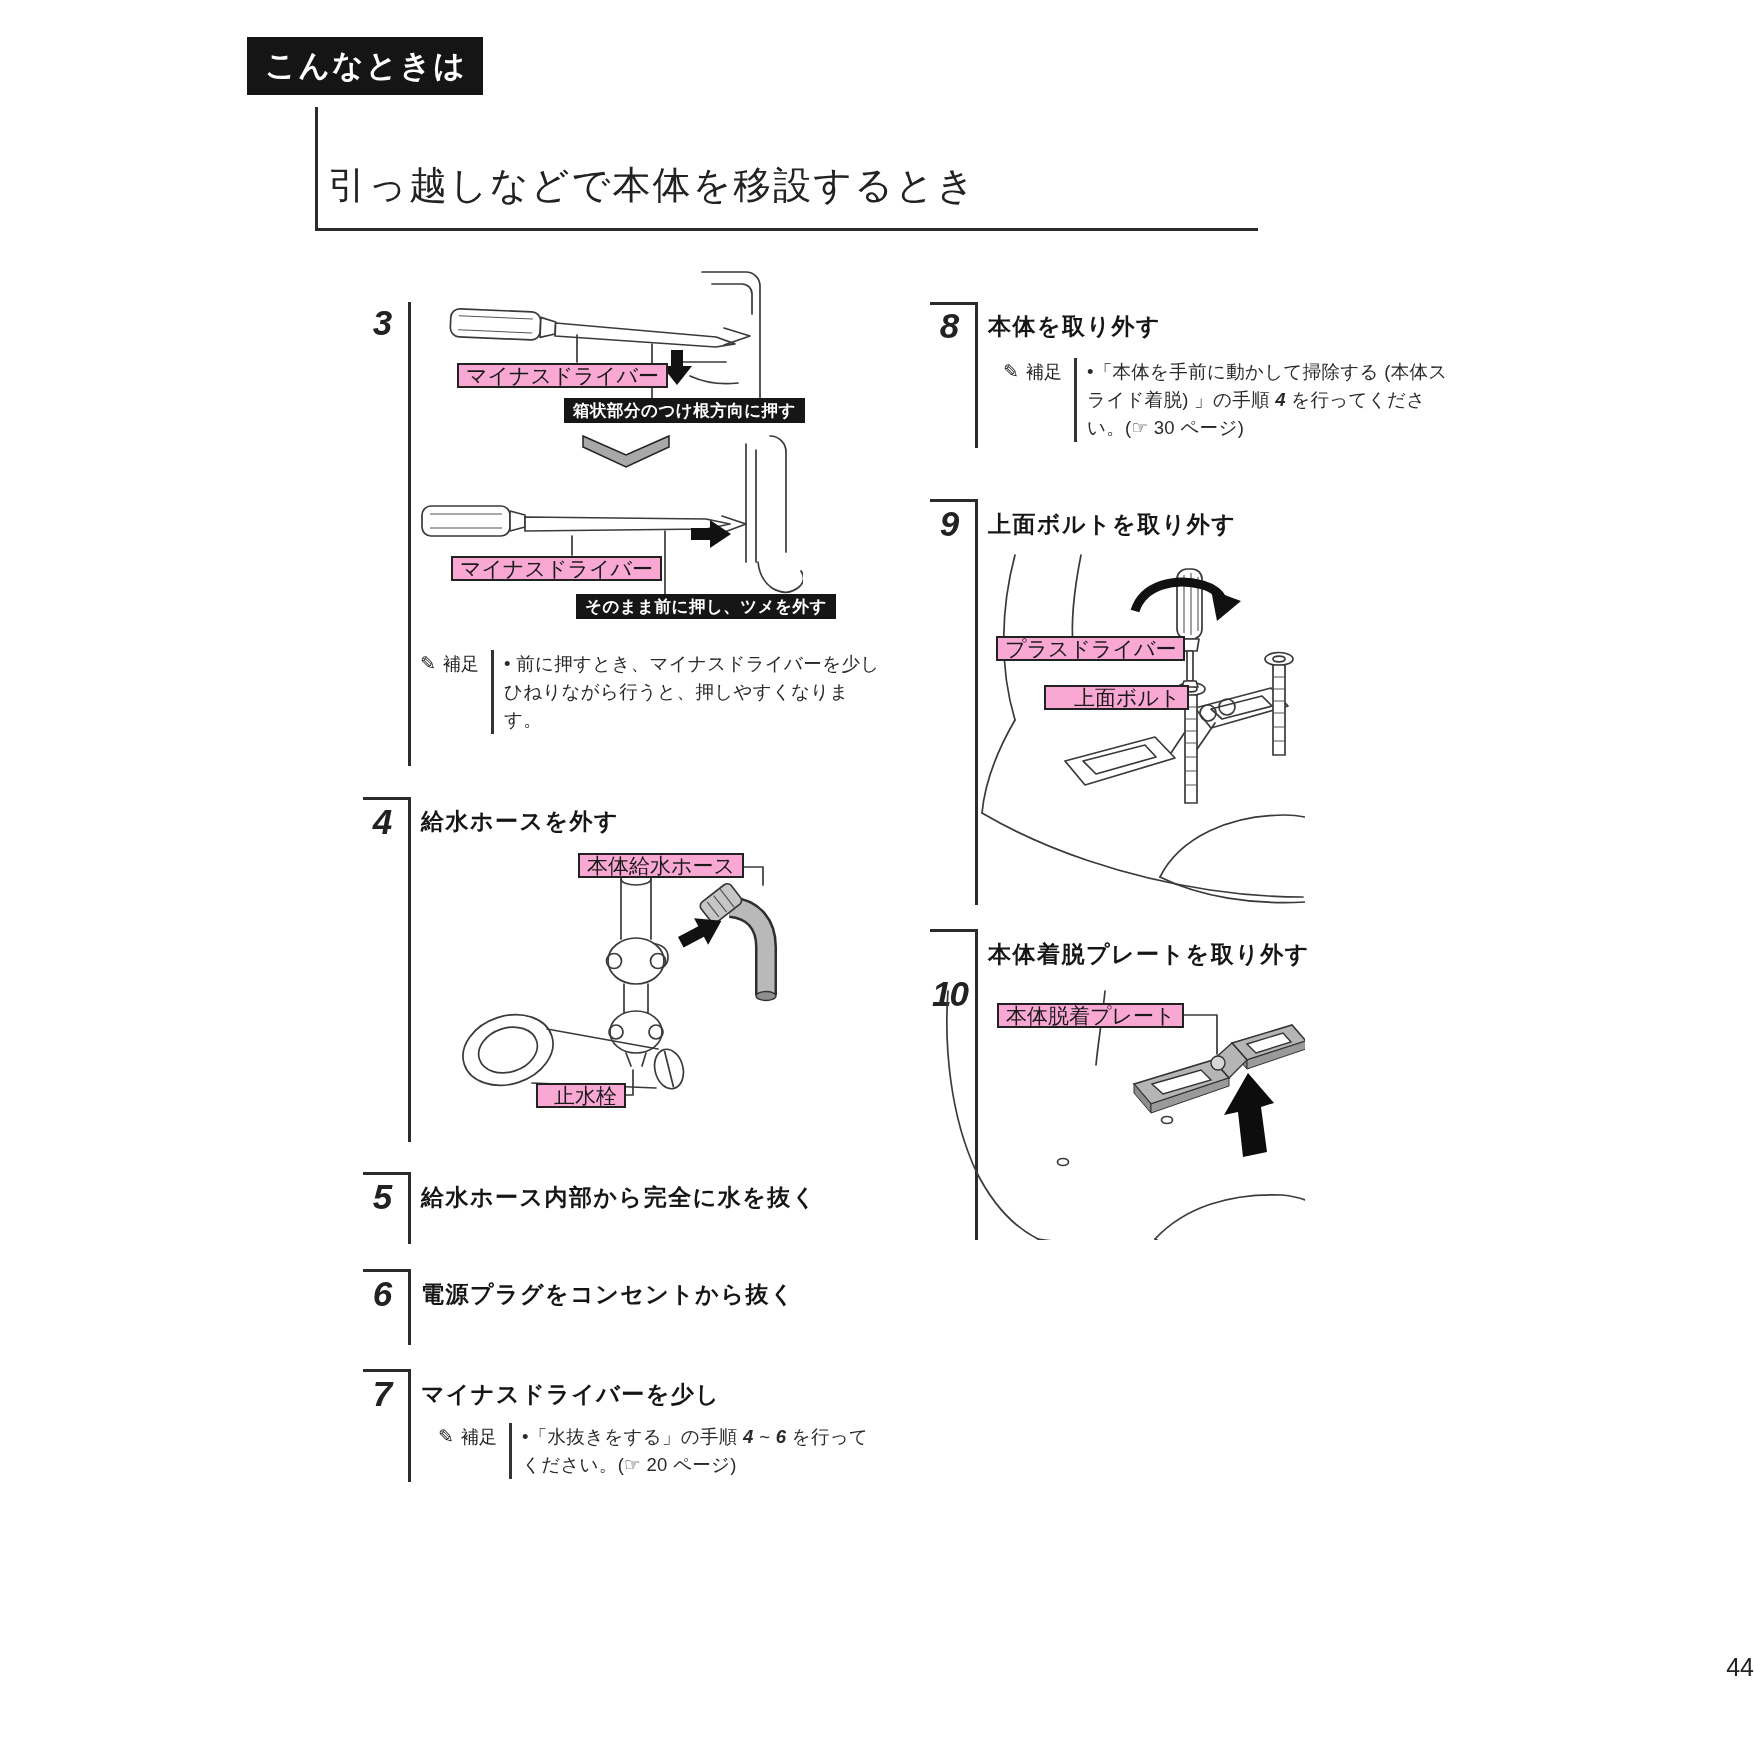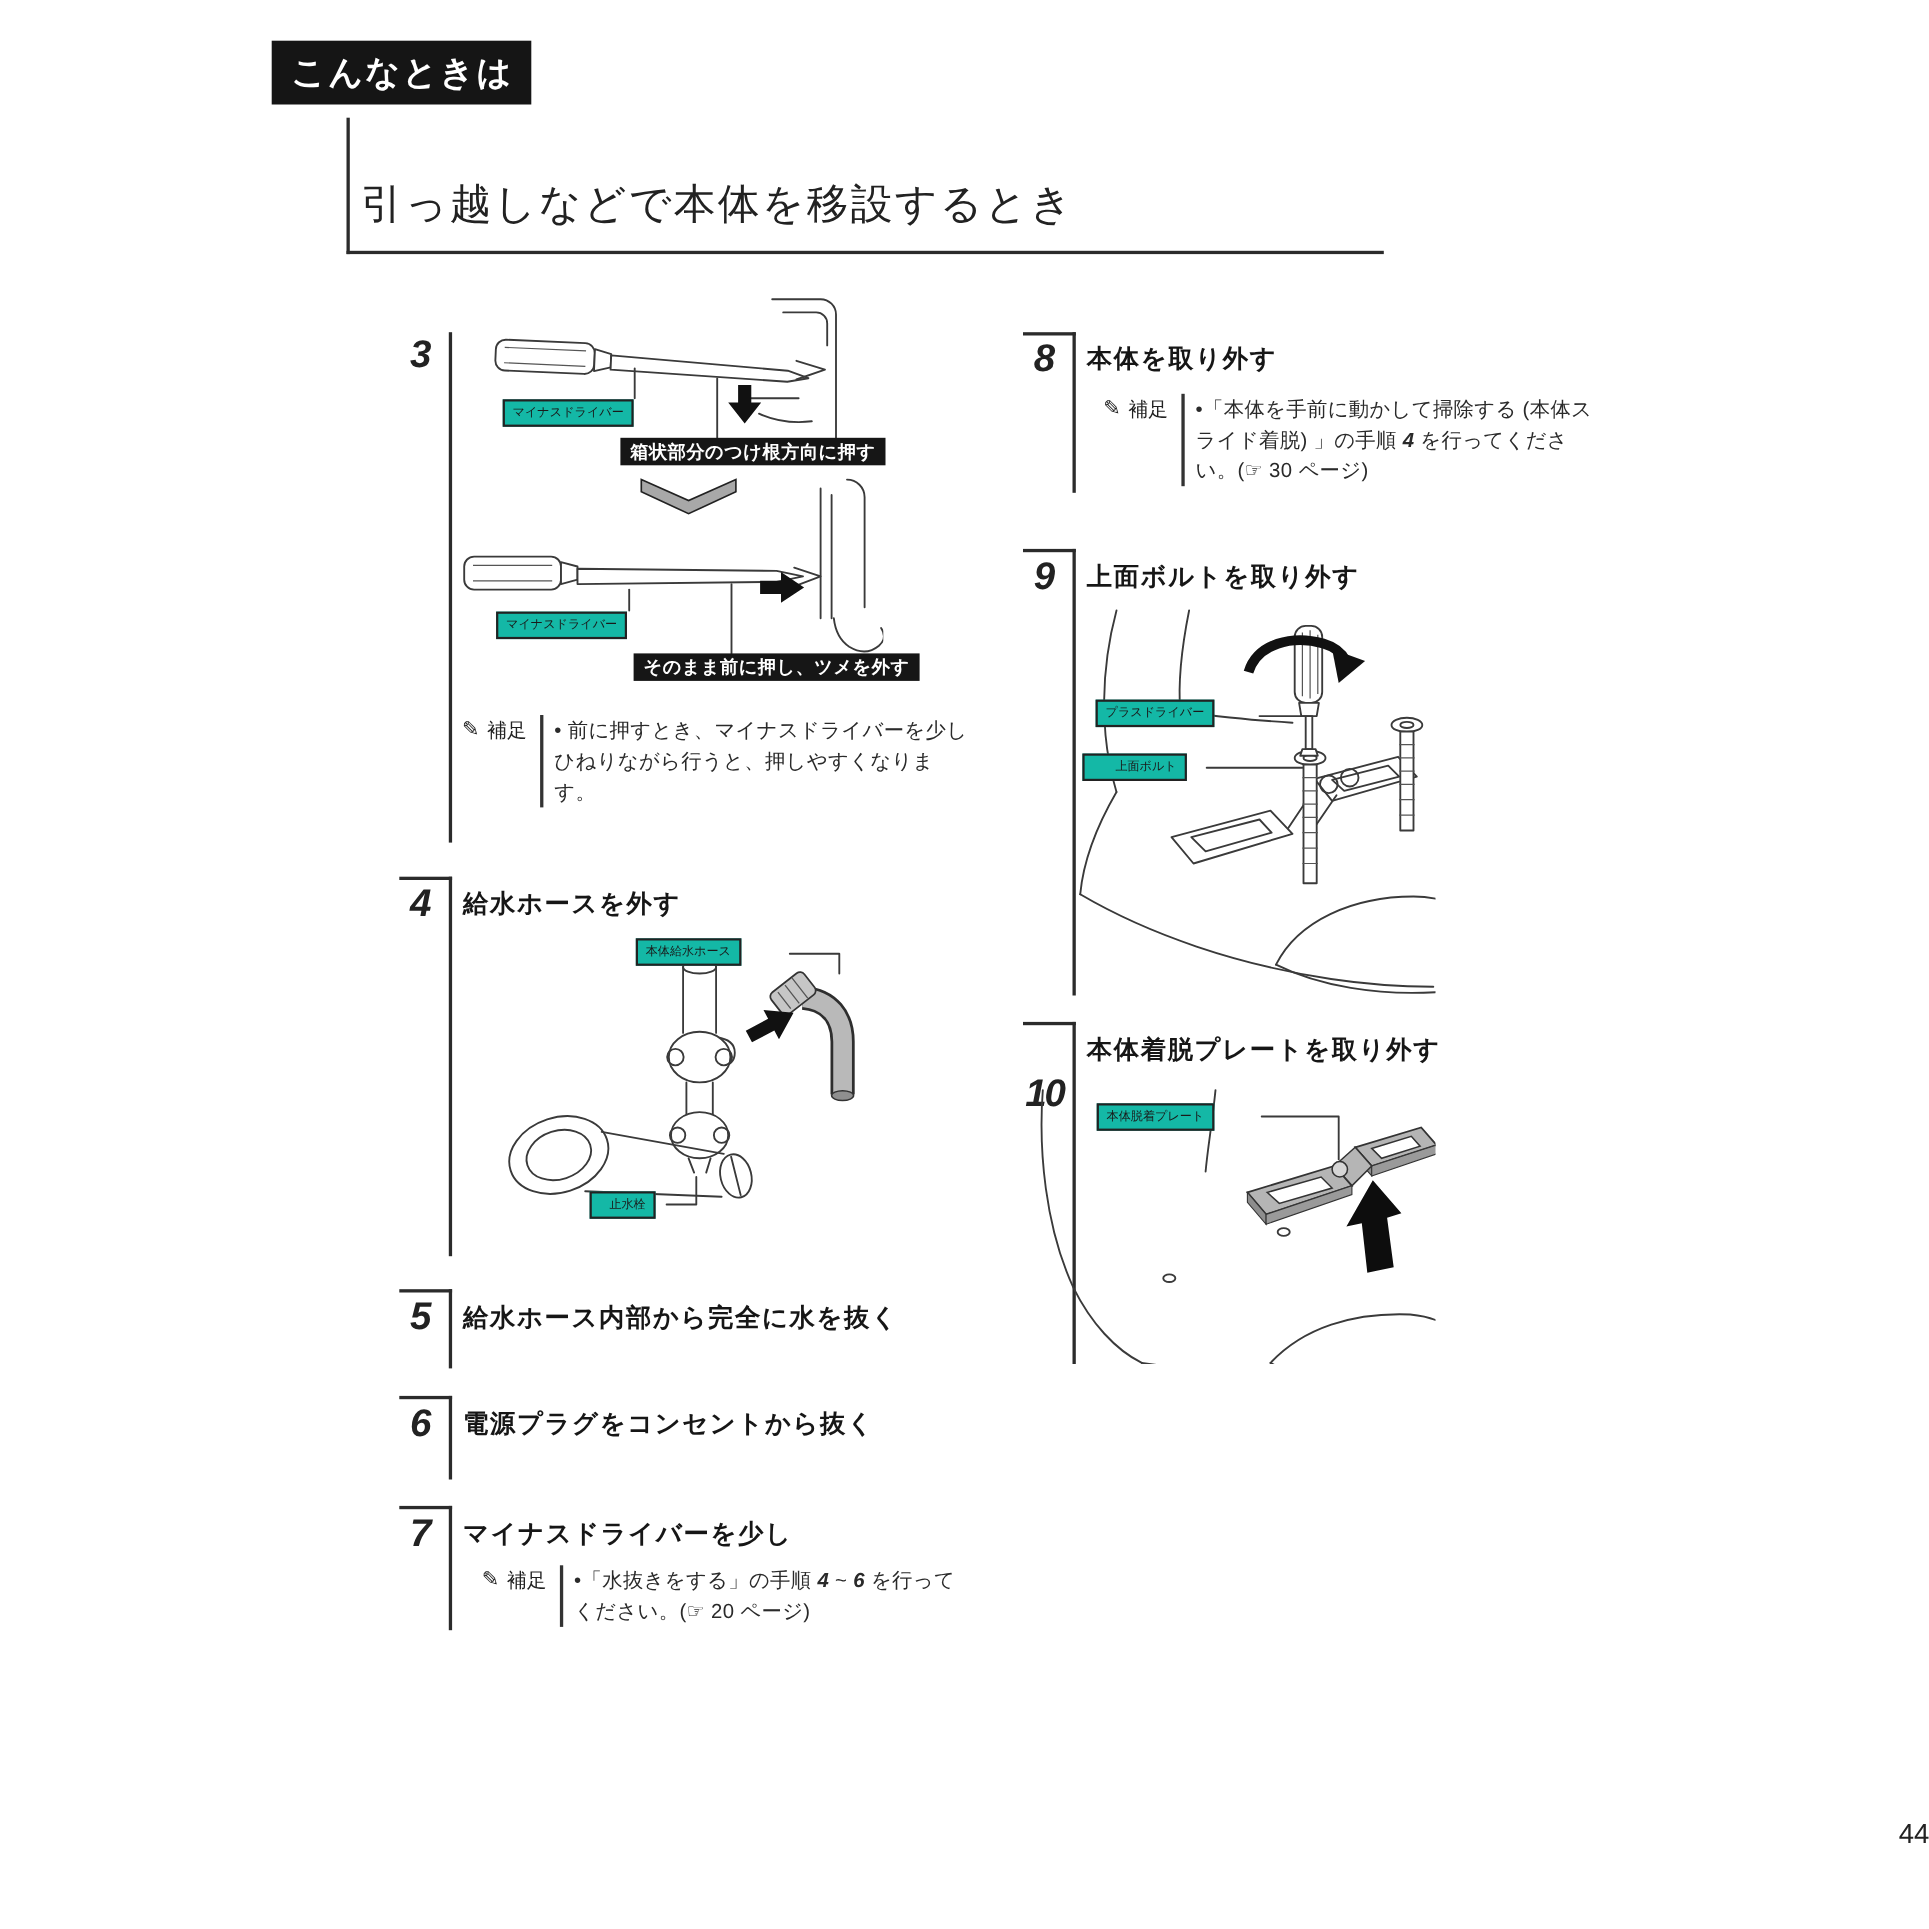--- a/index.html
+++ b/index.html
@@ -11,21 +11,21 @@
        display:flex;align-items:center;justify-content:flex-end;padding-right:16px;
        box-sizing:border-box;letter-spacing:2px;}
   
   .page-title{font-size:38px;color:#222;letter-spacing:2px;white-space:nowrap;}
   .rule{background:#2b2b2b;}
   
   .step-num{font-style:italic;font-weight:bold;font-size:35px;color:#222;text-align:center;}
   .step-num.two{letter-spacing:-2px;}
   .step-title{font-weight:bold;font-size:23px;color:#161616;letter-spacing:1.5px;white-space:nowrap;}
   
-  .callout{border:2px solid #222;background:#14b8a6;color:#1a1a1a;font-size:11px;
+  .callout{border:2px solid #222;background:#f9a8d4;color:#1a1a1a;font-size:21px;
            height:25px;line-height:21px;padding:0 7px;white-space:nowrap;box-sizing:border-box;
            display:inline-flex;align-items:center;}
   .callout-dark{background:#161616;color:#fff;font-size:16.5px;font-weight:600;height:25px;
                 padding:0 9px;white-space:nowrap;display:inline-flex;align-items:center;letter-spacing:0.5px;}
   
   .note{display:flex;align-items:stretch;}
   .note-head{display:flex;align-items:flex-start;gap:7px;white-space:nowrap;padding-top:2px;}
   .note-pencil{font-size:19px;line-height:24px;color:#222;}
   .note-word{font-size:18px;line-height:25px;color:#222;}
   .note-bar{width:3px;background:#333;margin:0 10px 0 12px;}
@@ -253,21 +253,21 @@
     </g>
     <g>
       <path d="M160 66 C168 40 200 32 228 40 C238 43 245 49 248 55" fill="none" stroke="#111" stroke-width="9"></path>
       <polygon points="236,45 266,56 242,76" fill="#111"></polygon>
     </g>
     <path class="ln" d="M170 106 H211"></path>
     <path class="ln" d="M122 153 H209"></path>
   </svg>
 
   <div class="abs callout" style="left:996px;top:636px;">プラスドライバー</div>
-  <div class="abs callout" style="left:984px;top:685px;padding-left:28px;">上面ボルト</div>
+  <div class="abs callout" style="left:1044px;top:685px;padding-left:28px;">上面ボルト</div>
 
   <div class="abs rule" style="left:930px;top:929px;width:48px;height:3px;"></div>
   <div class="abs step-num two" style="left:925px;top:934px;width:49px;margin-top:40px;">10</div>
   <div class="abs rule" style="left:975px;top:929px;width:3px;height:311px;"></div>
   <div class="abs step-title" style="left:988px;top:939px;">本体着脱プレートを取り外す</div>
 
   <svg class="abs" style="left:930px;top:985px;" width="375" height="255" viewBox="0 0 375 255">
 
     <g>
       <path class="ln" d="M18 6 C14 60 20 130 46 186 C62 218 84 242 108 254"></path>

